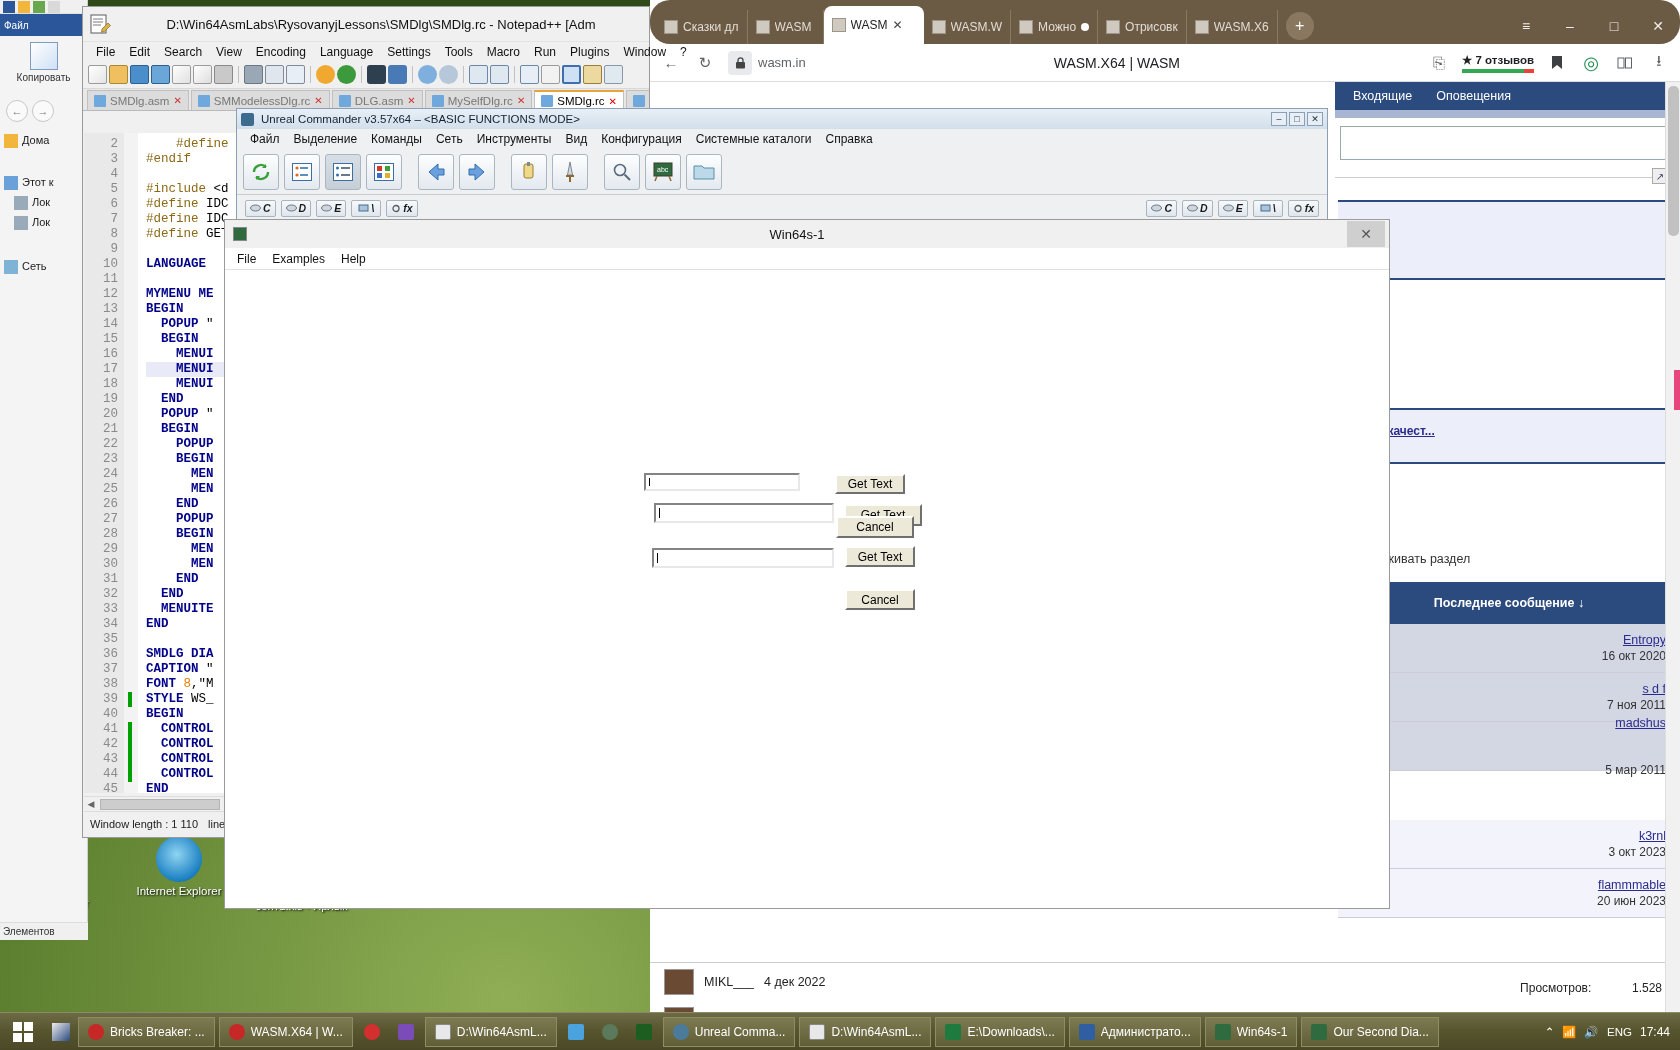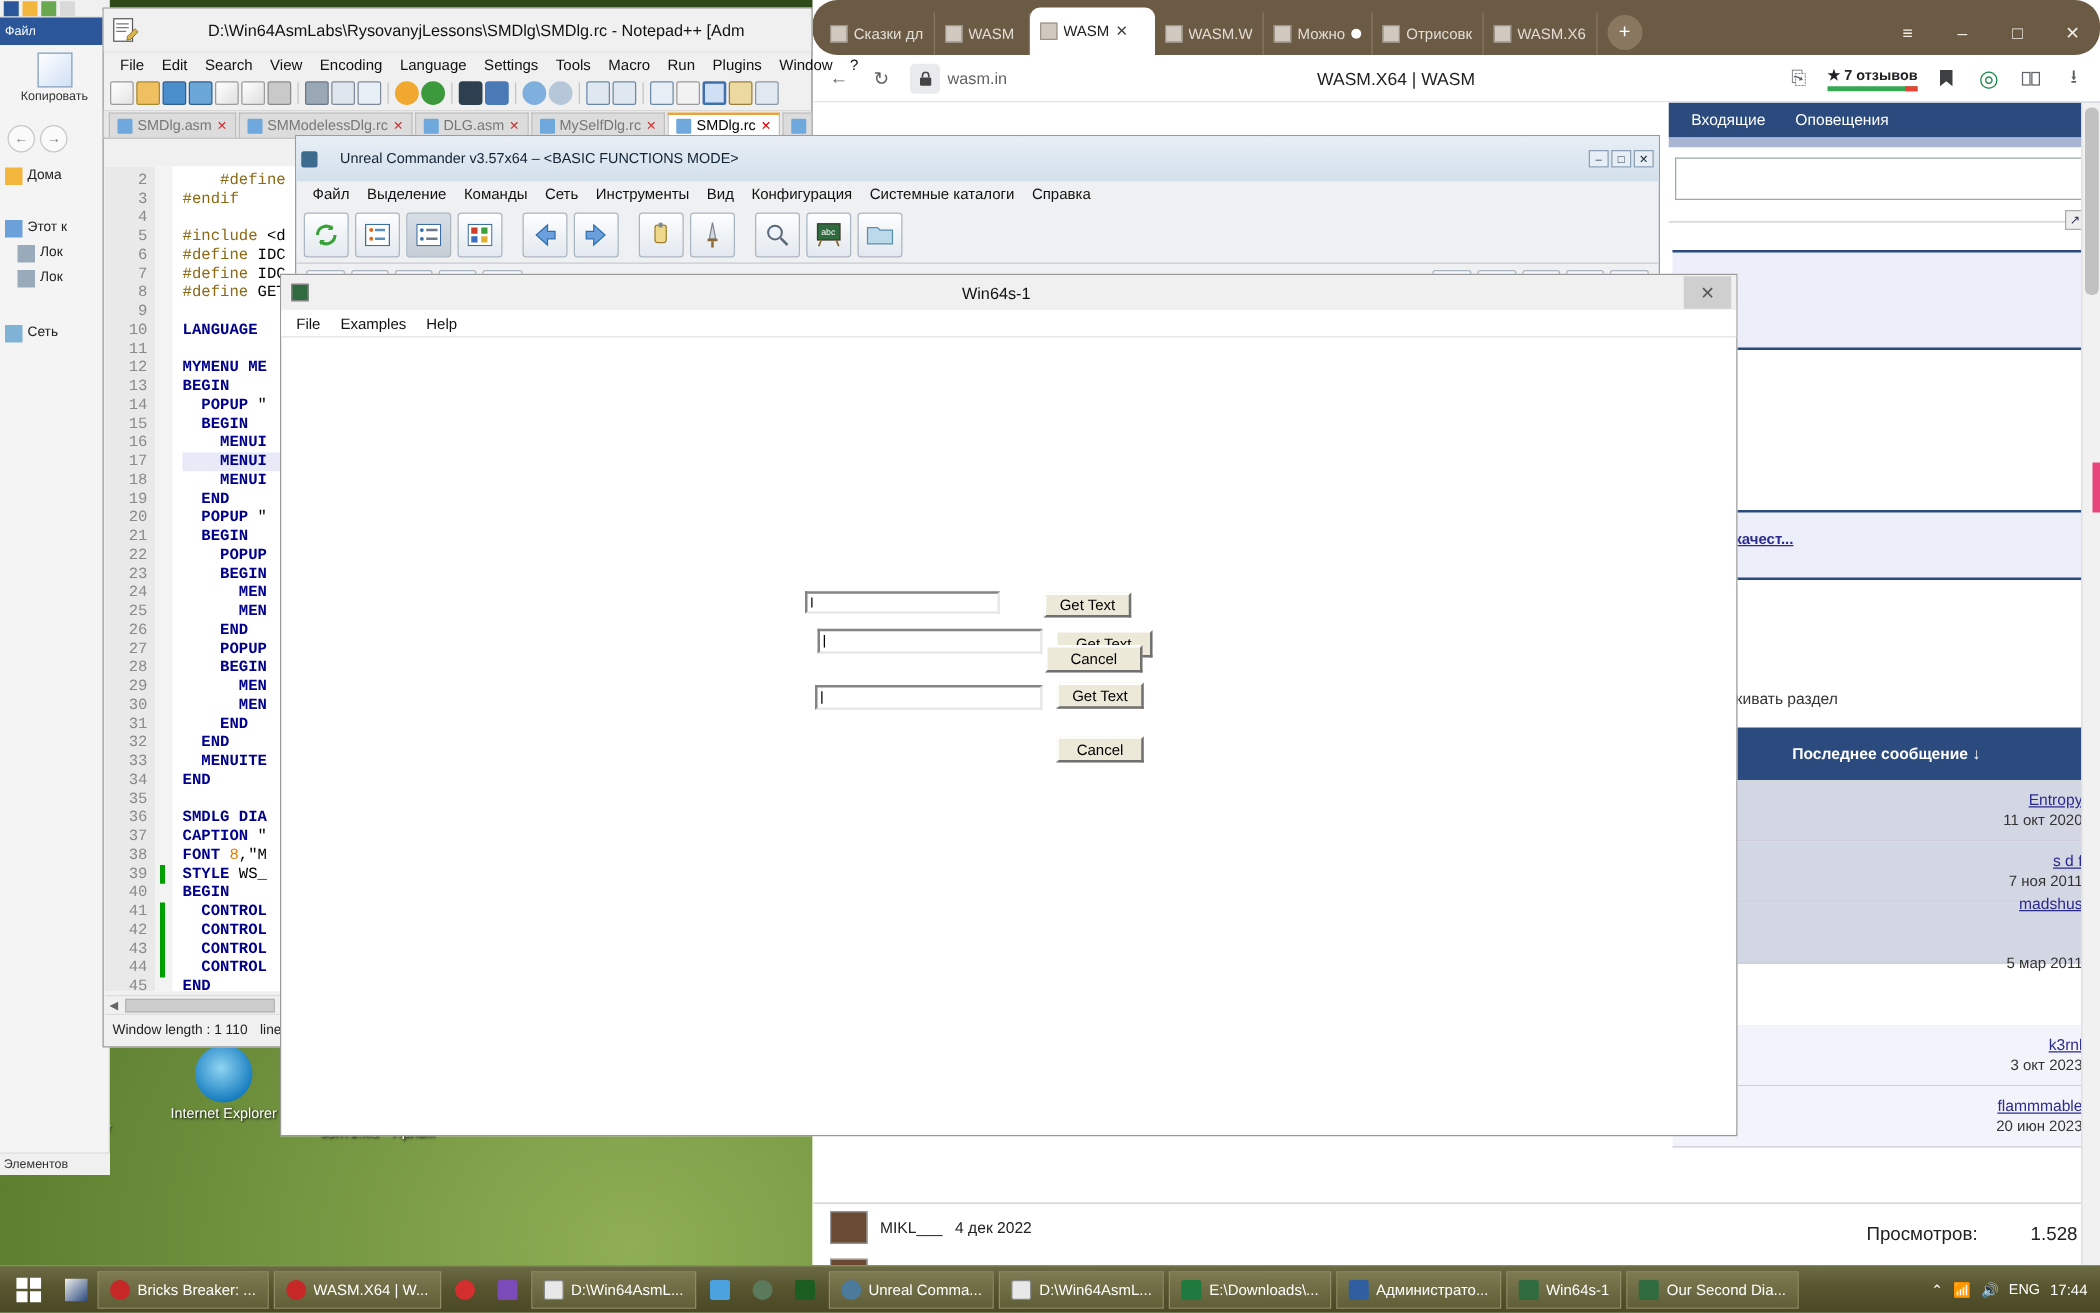--- a/index.html
+++ b/index.html
@@ -172,33 +172,33 @@
     border-bottom:1px solid #ccd; text-align:right; padding-right:14px;
     display:flex; flex-direction:column; justify-content:center; }
   .fm-row .a{ color:#2b2b8f; text-decoration:underline; font-size:12.5px; }
   .fm-row .d{ color:#333; font-size:12px; margin-top:2px; }
   .fm-row.sh{ background:#d3d7e3; }
   .fm-row.lt{ background:#f3f4fb; }
   .cr-bottom{ position:absolute; left:0; top:880px; width:1030px; height:132px;
     background:#fff; border-top:1px solid #ccc; font-size:12.5px; color:#222; }
   .cb-row{ display:flex; align-items:center; gap:10px; padding:6px 14px; }
   .cb-av{ width:30px;height:26px;background:#6b4a33;border:1px solid #999;flex:0 0 30px;}
-  .cb-right{ position:absolute; right:18px; top:8px; text-align:right; font-size:15px;
+  .cb-right{ position:absolute; right:18px; top:8px; text-align:right; font-size:12px;
     color:#222; line-height:34px; }
   .cr-scrollbar{ position:absolute; right:0; top:82px; width:15px; height:930px;
     background:#f1f1f1; border-left:1px solid #ddd; }
   .cr-scrollbar .thumb{ position:absolute; left:2px; top:4px; width:11px; height:150px;
     background:#c1c1c1; border-radius:5px; }
   .cr-pink{ position:absolute; right:0; top:370px; width:6px;height:40px;background:#e8457c; }
 
   
   #ucmd{ position:absolute; left:236px; top:108px; width:1092px; height:116px;
     background:#eff0f1; border:1px solid #8ba0b5; z-index:40; }
-  #ucmd .uc-title{ height:36px; background:linear-gradient(180deg,#e8eff6,#d2dfeb);
-    display:flex; align-items:center; gap:18px; padding:0 4px; font-size:11.5px; color:#123; }
+  #ucmd .uc-title{ height:20px; background:linear-gradient(180deg,#e8eff6,#d2dfeb);
+    display:flex; align-items:center; gap:7px; padding:0 4px; font-size:11.5px; color:#123; }
   #ucmd .uc-title .ico{ width:13px;height:13px;background:#3d6b8e;border-radius:2px;flex:0 0 13px;}
   #ucmd .uc-wb{ margin-left:auto; display:flex; gap:2px; }
   #ucmd .uc-wb div{ width:16px;height:14px;border:1px solid #8ba0b5;background:#e7eef5;
     font-size:9px; color:#234; display:flex;align-items:center;justify-content:center; }
   #ucmd .uc-menu{ height:20px; display:flex; align-items:center; gap:0; padding:0 6px;
     font-size:12px; color:#111; }
   #ucmd .uc-menu span{ padding:0 7px; }
   #ucmd .uc-tools{ height:46px; display:flex; align-items:center; gap:5px; padding:0 6px;
     border-bottom:1px solid #c6ccd2; }
   .ucbtn{ width:36px;height:36px;border:1px solid #aab6c2;border-radius:3px;
@@ -397,21 +397,21 @@
     </div>
     <div class="fm-panel fm-hl" style="top:326px;height:56px;">
       <div style="padding:14px 0 0 14px;font-weight:bold;color:#2b2b8f;text-decoration:underline;">d++ в качест...</div>
     </div>
 
     <div class="fm-track">Отслеживать раздел</div>
     <div class="fm-lastheader">Последнее сообщение ↓</div>
 
     <div class="fm-row sh" style="top:542px;">
       <span class="a">Entropy</span>
-      <span class="d">11 окт 2020</span>
+      <span class="d">16 окт 2020</span>
     </div>
     <div class="fm-row sh" style="top:591px;">
       <span class="a">s d f</span>
       <span class="d">7 ноя 2011</span>
     </div>
     <div class="fm-row sh" style="top:640px;gap:31px;">
       <span class="a">madshus</span>
       <span class="d">5 мар 2011</span>
     </div>
     <div class="fm-row lt" style="top:738px;">

